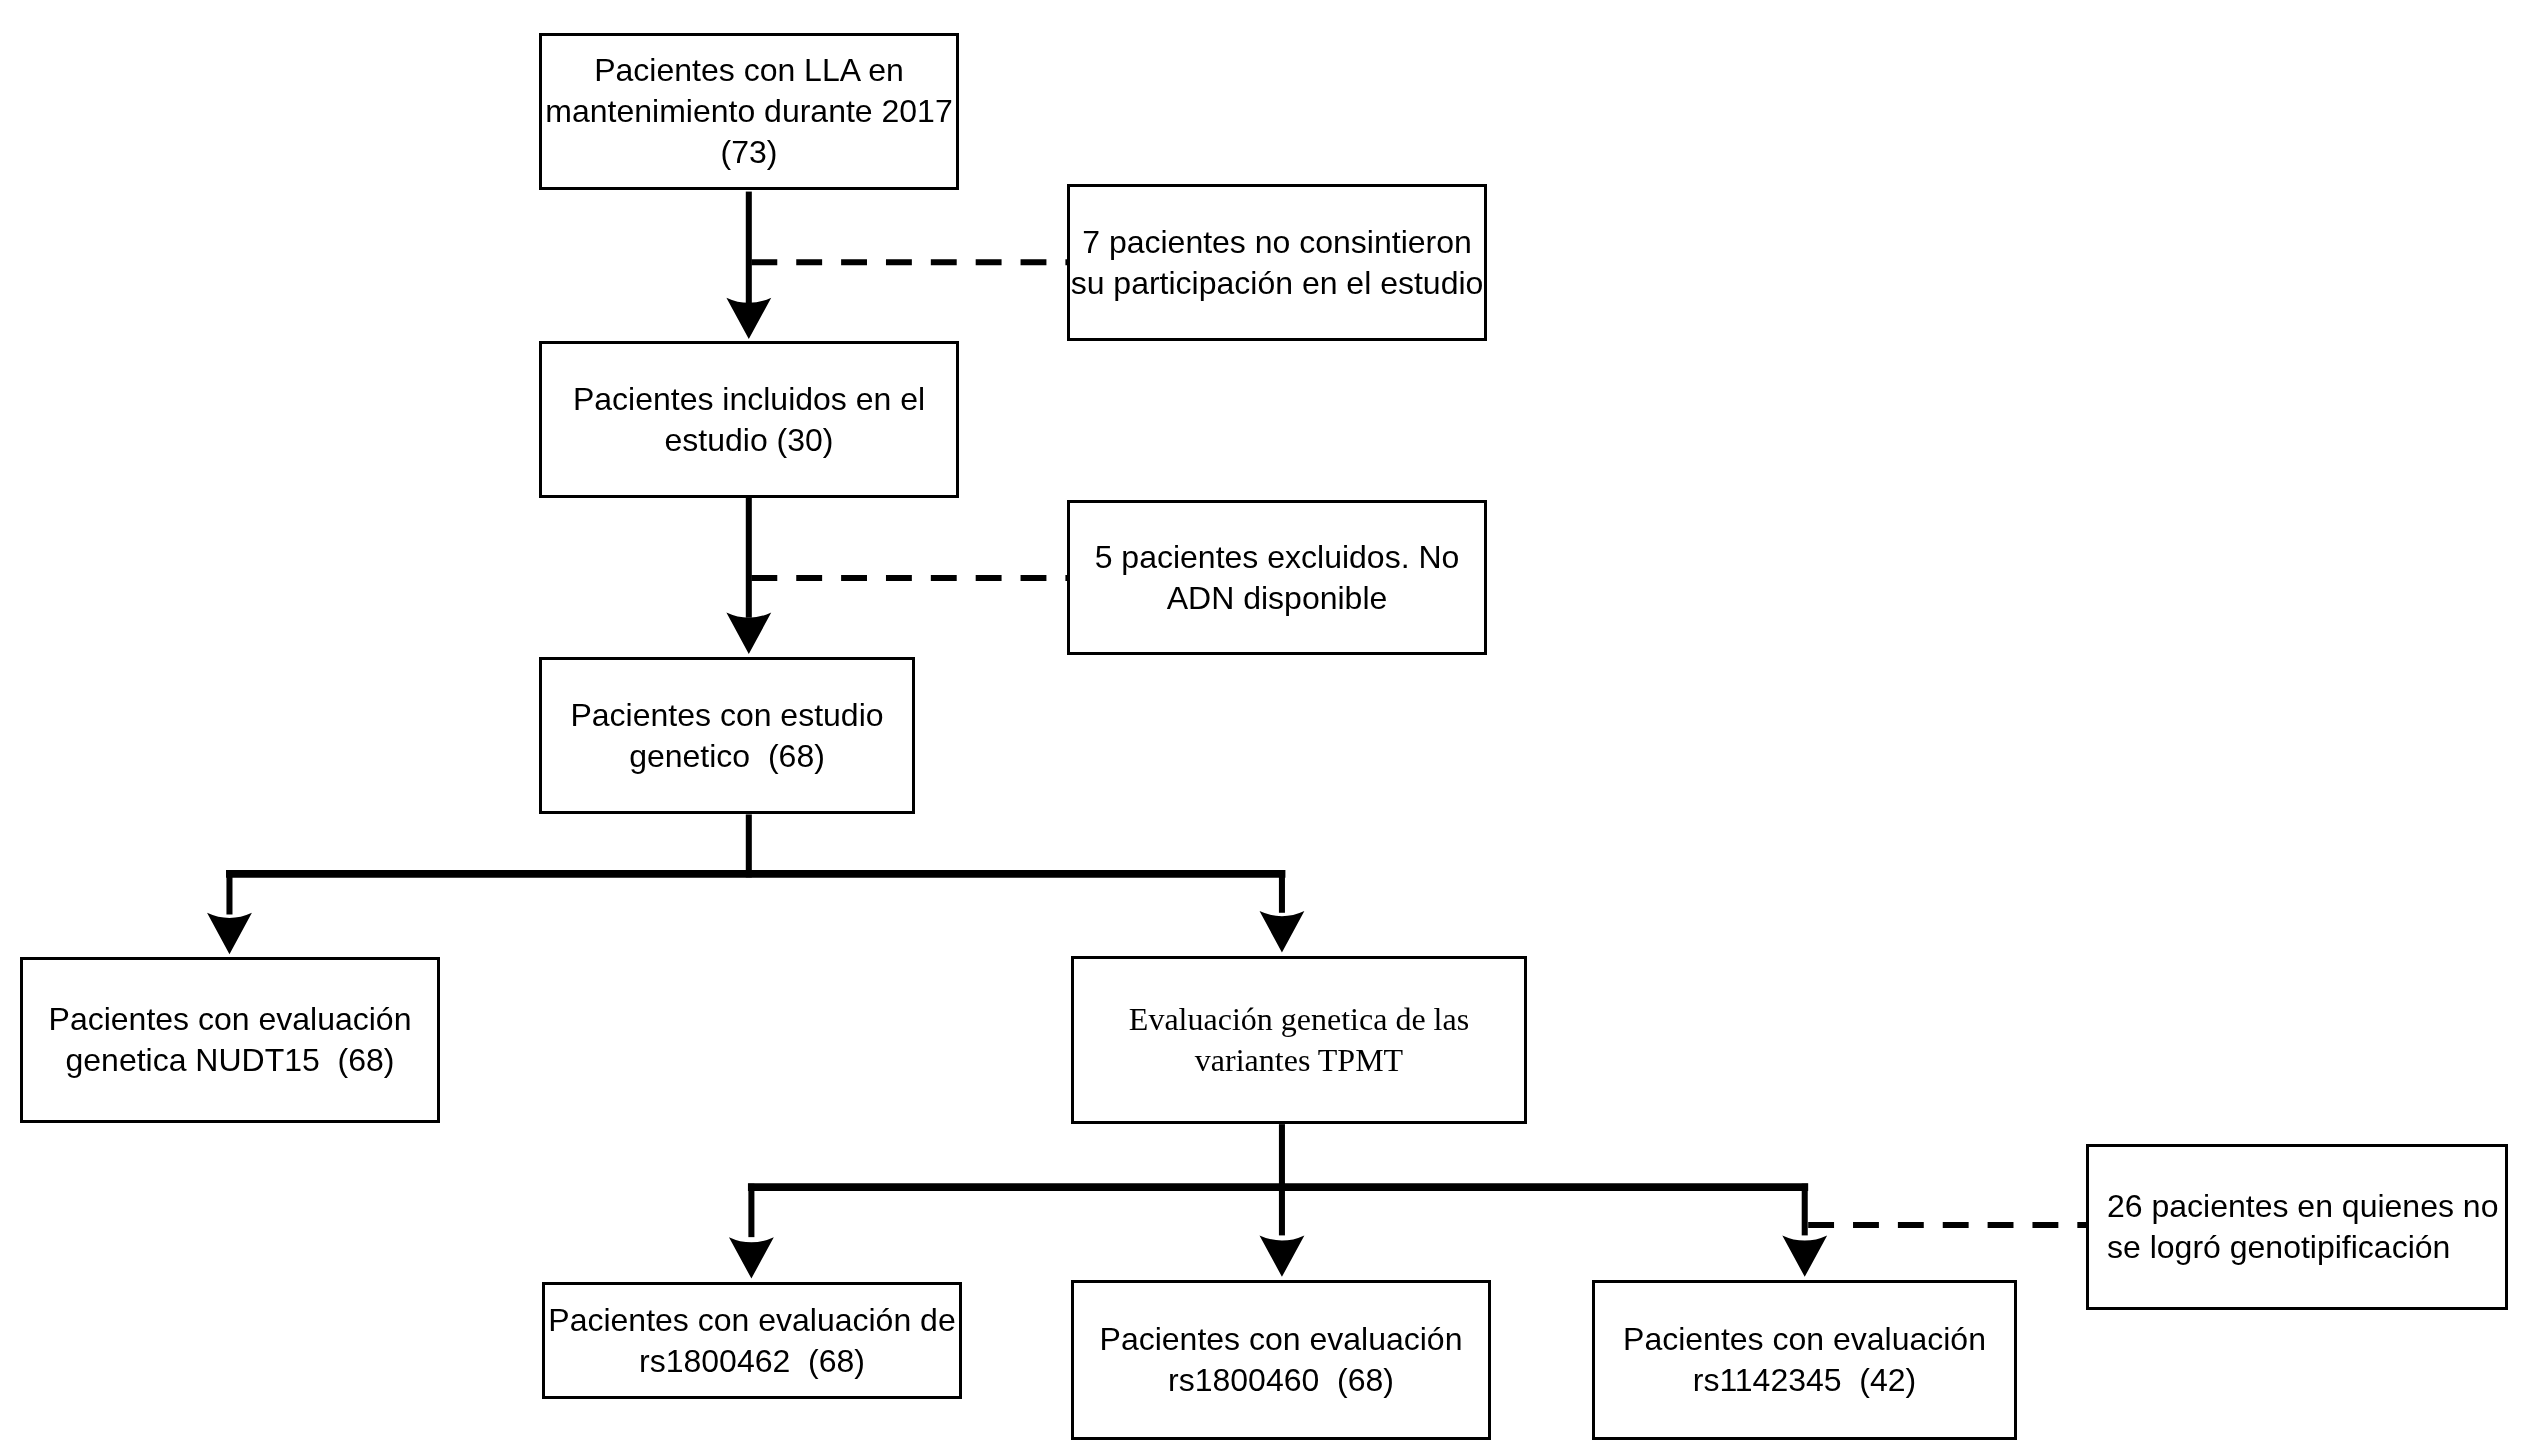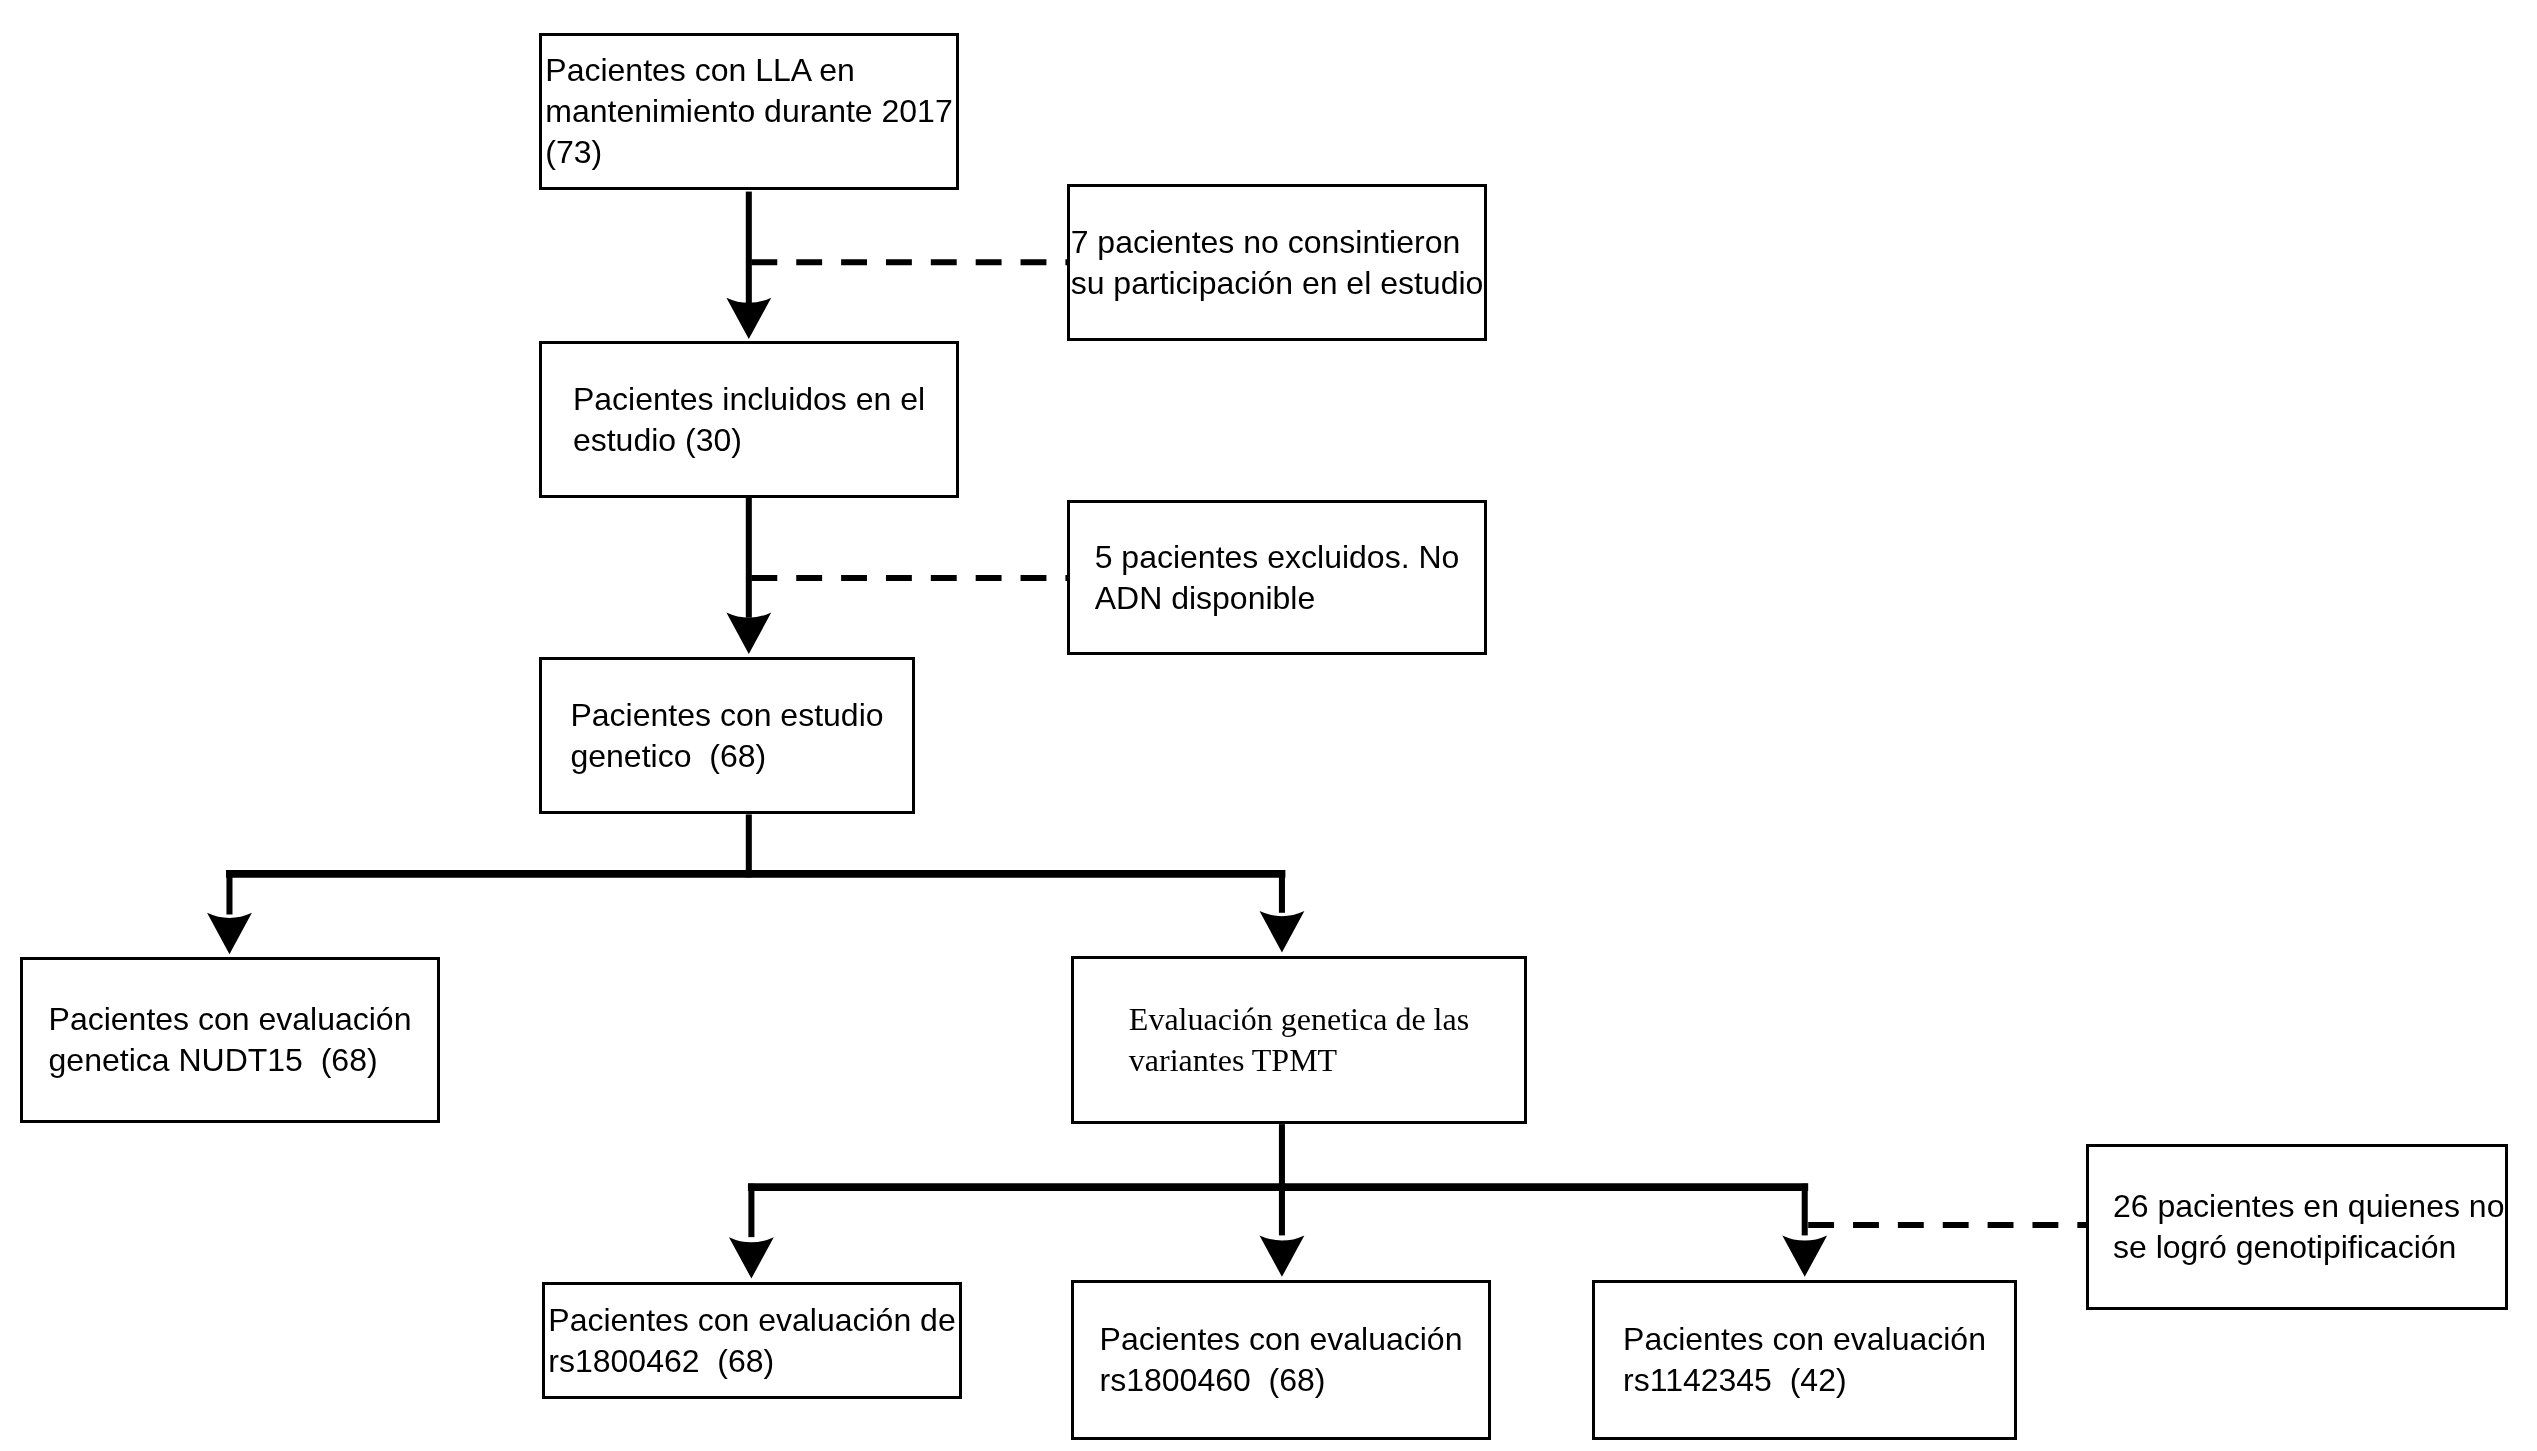--- a/index.html
+++ b/index.html
@@ -28,29 +28,30 @@
     height: 1452px;
   }
   .node {
     position: absolute;
     box-sizing: border-box;
     border: 3.5px solid #000000;
     background: #ffffff;
     display: flex;
     align-items: center;
     justify-content: center;
+    text-align: center;
     font-size: 32px;
     line-height: 41px;
     white-space: pre-wrap;
     color: #000000;
   }
   .node.left-align {
     justify-content: flex-start;
     text-align: left;
-    padding-left: 24px;
+    padding-left: 18px;
   }
 </style>
 </head>
 <body>
 
 <div class="canvas">
 
   <svg class="connectors" viewBox="0 0 2942 1683" xmlns="http://www.w3.org/2000/svg">
     <g stroke="#000000" fill="none">
 

